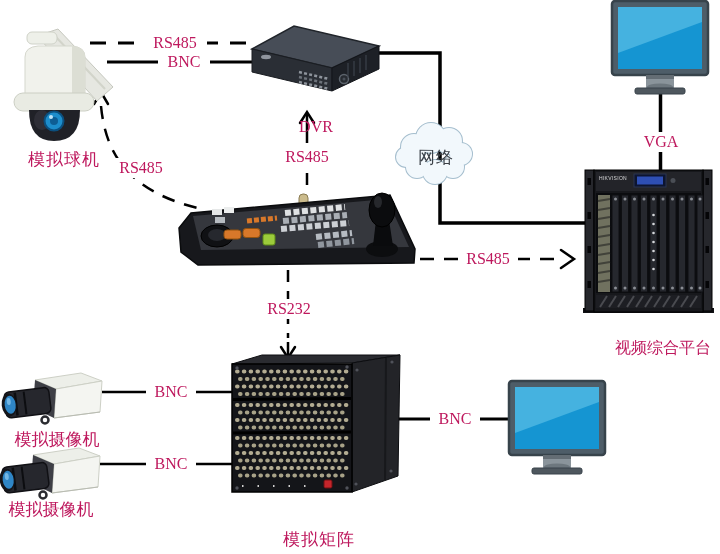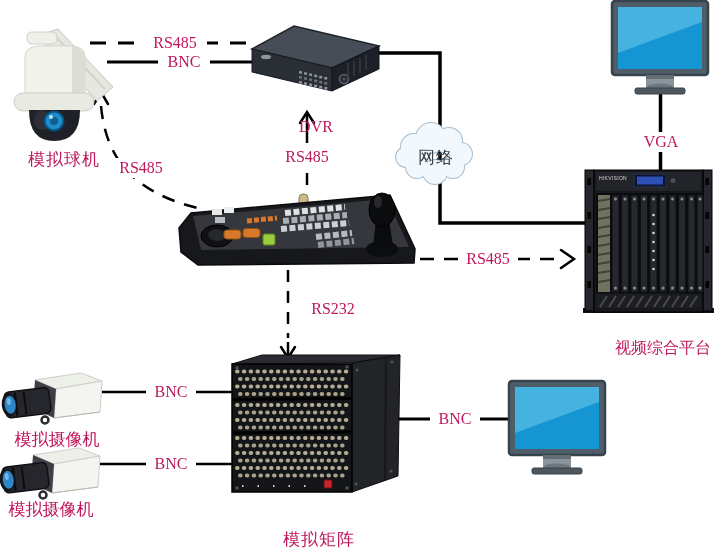--- a/index.html
+++ b/index.html
@@ -290,21 +290,21 @@
 </svg>
 
 <div class="lbl bg" style="left:143px;top:33px;width:64px;height:20px;line-height:20px;font-size:16px;">RS485</div>
 <div class="lbl bg" style="left:158px;top:52px;width:52px;height:20px;line-height:20px;font-size:16px;">BNC</div>
 <div class="lbl" style="left:291px;top:94px;width:50px;height:18px;line-height:18px;font-size:16px;margin-top:24px;">DVR</div>
 <div class="lbl bg" style="left:277px;top:147px;width:60px;height:20px;line-height:20px;font-size:16px;">RS485</div>
 <div class="lbl bg" style="left:111px;top:158px;width:60px;height:20px;line-height:20px;font-size:16px;">RS485</div>
 <div class="lbl" style="left:14px;top:149px;width:100px;height:22px;line-height:22px;font-size:17px;letter-spacing:1px;">模拟球机</div>
 <div class="lbl bg" style="left:639px;top:120px;width:44px;height:20px;line-height:20px;font-size:16px;margin-top:12px;">VGA</div>
 <div class="lbl bg" style="left:458px;top:249px;width:60px;height:20px;line-height:20px;font-size:16px;">RS485</div>
-<div class="lbl bg" style="left:261px;top:299px;width:56px;height:20px;line-height:20px;font-size:16px;margin-left:44px;">RS232</div>
+<div class="lbl bg" style="left:261px;top:299px;width:56px;height:20px;line-height:20px;font-size:16px;">RS232</div>
 <div class="lbl" style="left:608px;top:337px;width:110px;height:22px;line-height:22px;font-size:16px;text-align:center;">视频综合平台</div>
 <div class="lbl bg" style="left:146px;top:382px;width:50px;height:20px;line-height:20px;font-size:16px;">BNC</div>
 <div class="lbl bg" style="left:146px;top:454px;width:50px;height:20px;line-height:20px;font-size:16px;">BNC</div>
 <div class="lbl bg" style="left:430px;top:409px;width:50px;height:20px;line-height:20px;font-size:16px;">BNC</div>
 <div class="lbl" style="left:7px;top:429px;width:100px;height:22px;line-height:22px;font-size:17px;">模拟摄像机</div>
 <div class="lbl" style="left:1px;top:499px;width:100px;height:22px;line-height:22px;font-size:17px;">模拟摄像机</div>
 <div class="lbl" style="left:269px;top:529px;width:100px;height:22px;line-height:22px;font-size:17px;letter-spacing:1px;">模拟矩阵</div>
 </div>
 
 </body></html>

